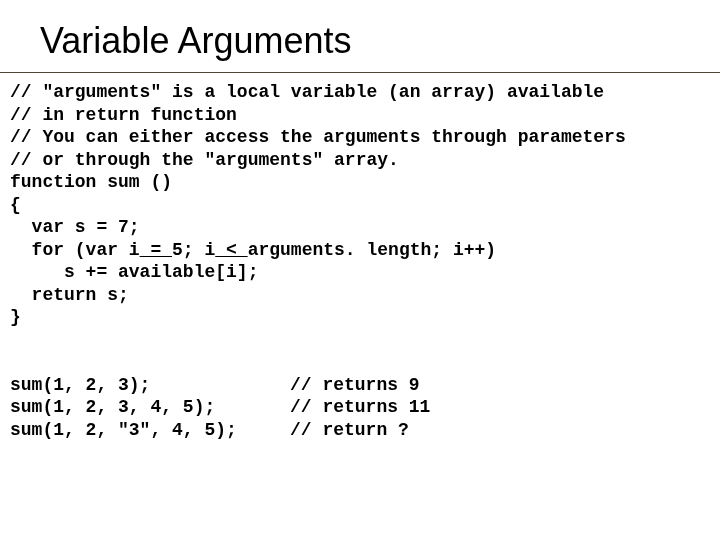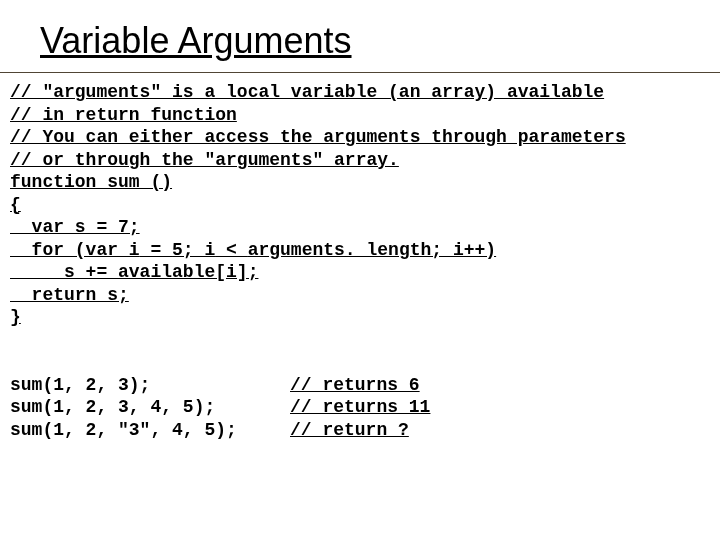--- a/index.html
+++ b/index.html
@@ -9,21 +9,20 @@
     height: 540px;
     background: #fff;
     font-family: Arial, Helvetica, sans-serif;
     overflow: hidden;
   }
   .slide {
     width: 720px;
     height: 540px;
     position: relative;
     box-sizing: border-box;
-    text-decoration: underline;
   }
   .title {
     font-size: 36px;
     color: #000;
     padding: 20px 0 0 40px;
     font-weight: normal;
     margin: 0;
   }
   .rule {
     border: none;
@@ -56,16 +55,16 @@
 <span>// or through the "arguments" array.</span>
 <span>function sum ()</span>
 <span>{</span>
 <span>  var s = 7;</span>
 <span><span>  for (var i</span><span class="u"> = </span><span>5; i</span><span class="u"> &lt; </span><span>arguments. length; i++)</span></span>
 <span>     s += available[i];</span>
 <span>  return s;</span>
 <span>}</span>
 <span></span>
 <span></span>
-<span><span style="display:inline-block;width:280px;">sum(1, 2, 3);</span><span>// returns 6</span></span>
+<span><span style="display:inline-block;width:280px;">sum(1, 2, 3);</span><span>// returns 9</span></span>
 <span><span style="display:inline-block;width:280px;">sum(1, 2, 3, 4, 5);</span><span>// returns 11</span></span>
 <span><span style="display:inline-block;width:280px;">sum(1, 2, "3", 4, 5);</span><span>// return ?</span></span></div>
 </div>
 
 </body></html>

